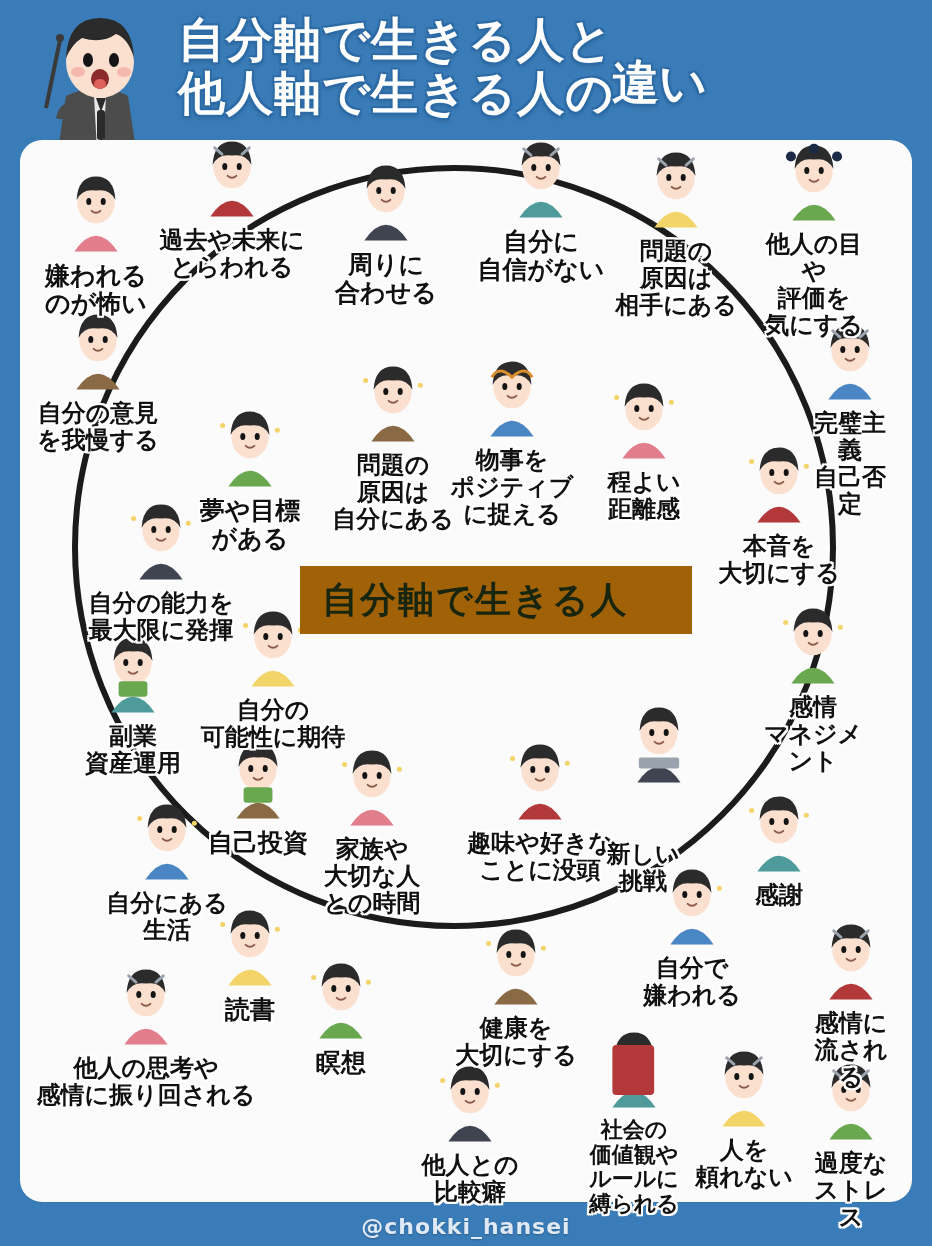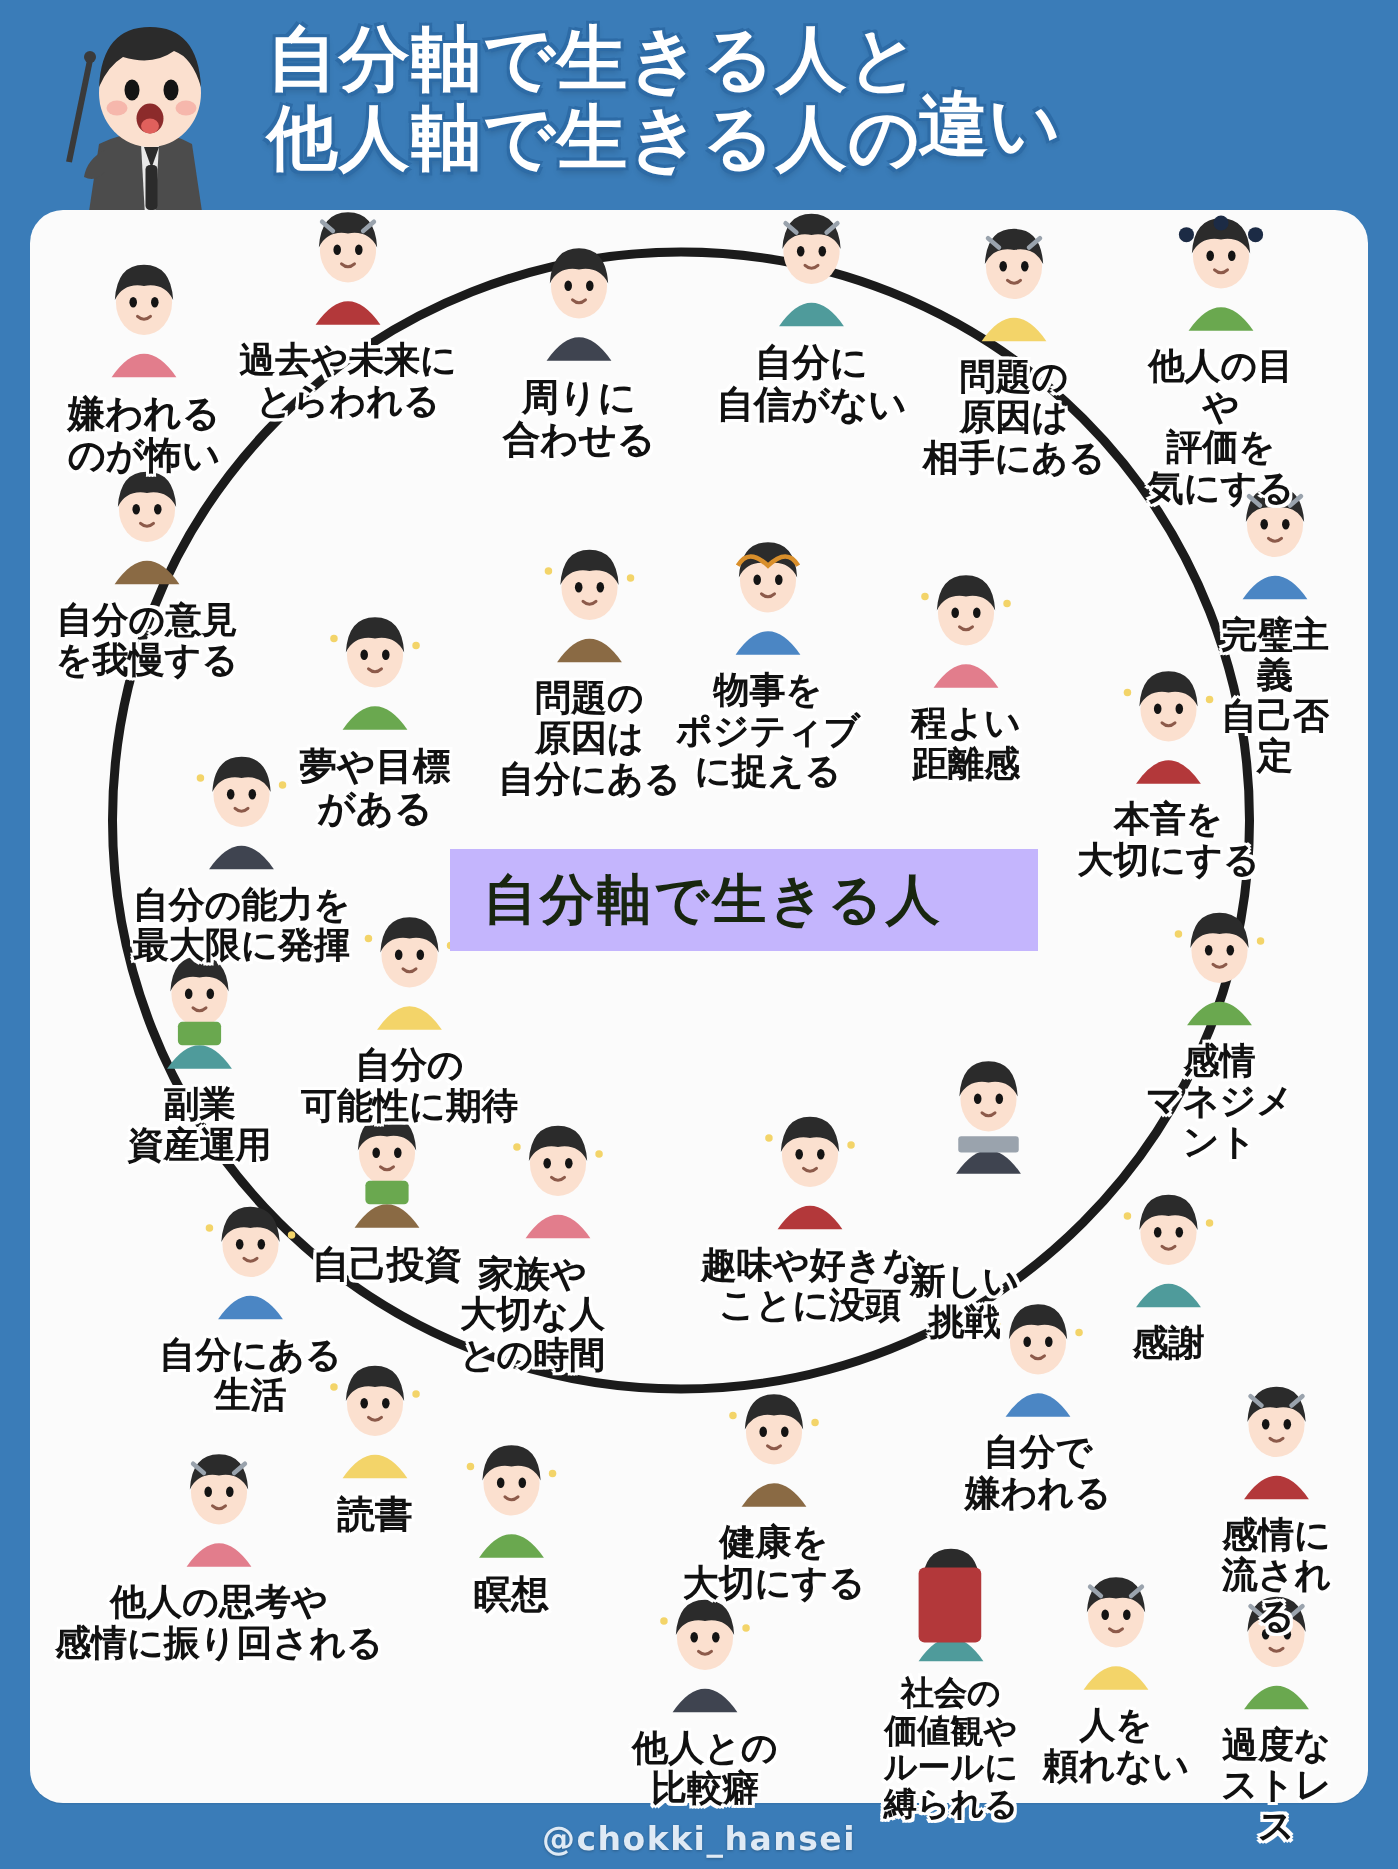--- a/index.html
+++ b/index.html
@@ -59,21 +59,21 @@
        0   -2px 0 #ffffff,  0    2px 0 #ffffff,
       -2px  0   0 #ffffff,  2px  0   0 #ffffff;
     transform:translate(-50%,0);
   }
   .s22{font-size:22px;}
   .s24{font-size:24px;}
   .s25{font-size:25px;}
 
   
   .banner{
-    position:absolute;background:#c4b5fd;
+    position:absolute;background:#a16207;
     display:flex;align-items:center;
   }
   .banner span{
     color:#18260f;font-weight:700;font-size:36px;letter-spacing:2px;
     padding-left:22px;white-space:nowrap;
   }
   .banner-inner{left:300px;top:566px;width:392px;height:68px;}
   .banner-outer{left:52px;top:1108px;width:330px;height:62px;}
   .banner-outer span{font-size:32px;}
 
@@ -639,21 +639,21 @@
 最大限に発揮</div>
       <div class="lbl s24" style="left: 133px; top: 723px;">副業
 資産運用</div>
       <div class="lbl s24" style="left: 273px; top: 697px;">自分の
 可能性に期待</div>
       <div class="lbl s24" style="left: 813px; top: 694px;">感情
 マネジメント</div>
       <div class="lbl s25" style="left: 258px; top: 829px;">自己投資</div>
       <div class="lbl s24" style="left: 167px; top: 890px;">自分にある
 生活</div>
-      <div class="lbl s24" style="left: 355px; top: 836px;">家族や
+      <div class="lbl s24" style="left: 372px; top: 836px;">家族や
 大切な人
 との時間</div>
       <div class="lbl s24" style="left: 540px; top: 830px;">趣味や好きな
 ことに没頭</div>
       <div class="lbl s24" style="left: 643px; top: 793px; margin-top: 48px;">新しい
 挑戦</div>
       <div class="lbl s24" style="left: 779px; top: 882px;">感謝</div>
       <div class="lbl s25" style="left: 250px; top: 996px;">読書</div>
       <div class="lbl s25" style="left: 341px; top: 1049px;">瞑想</div>
       <div class="lbl s24" style="left: 516px; top: 1015px;">健康を

